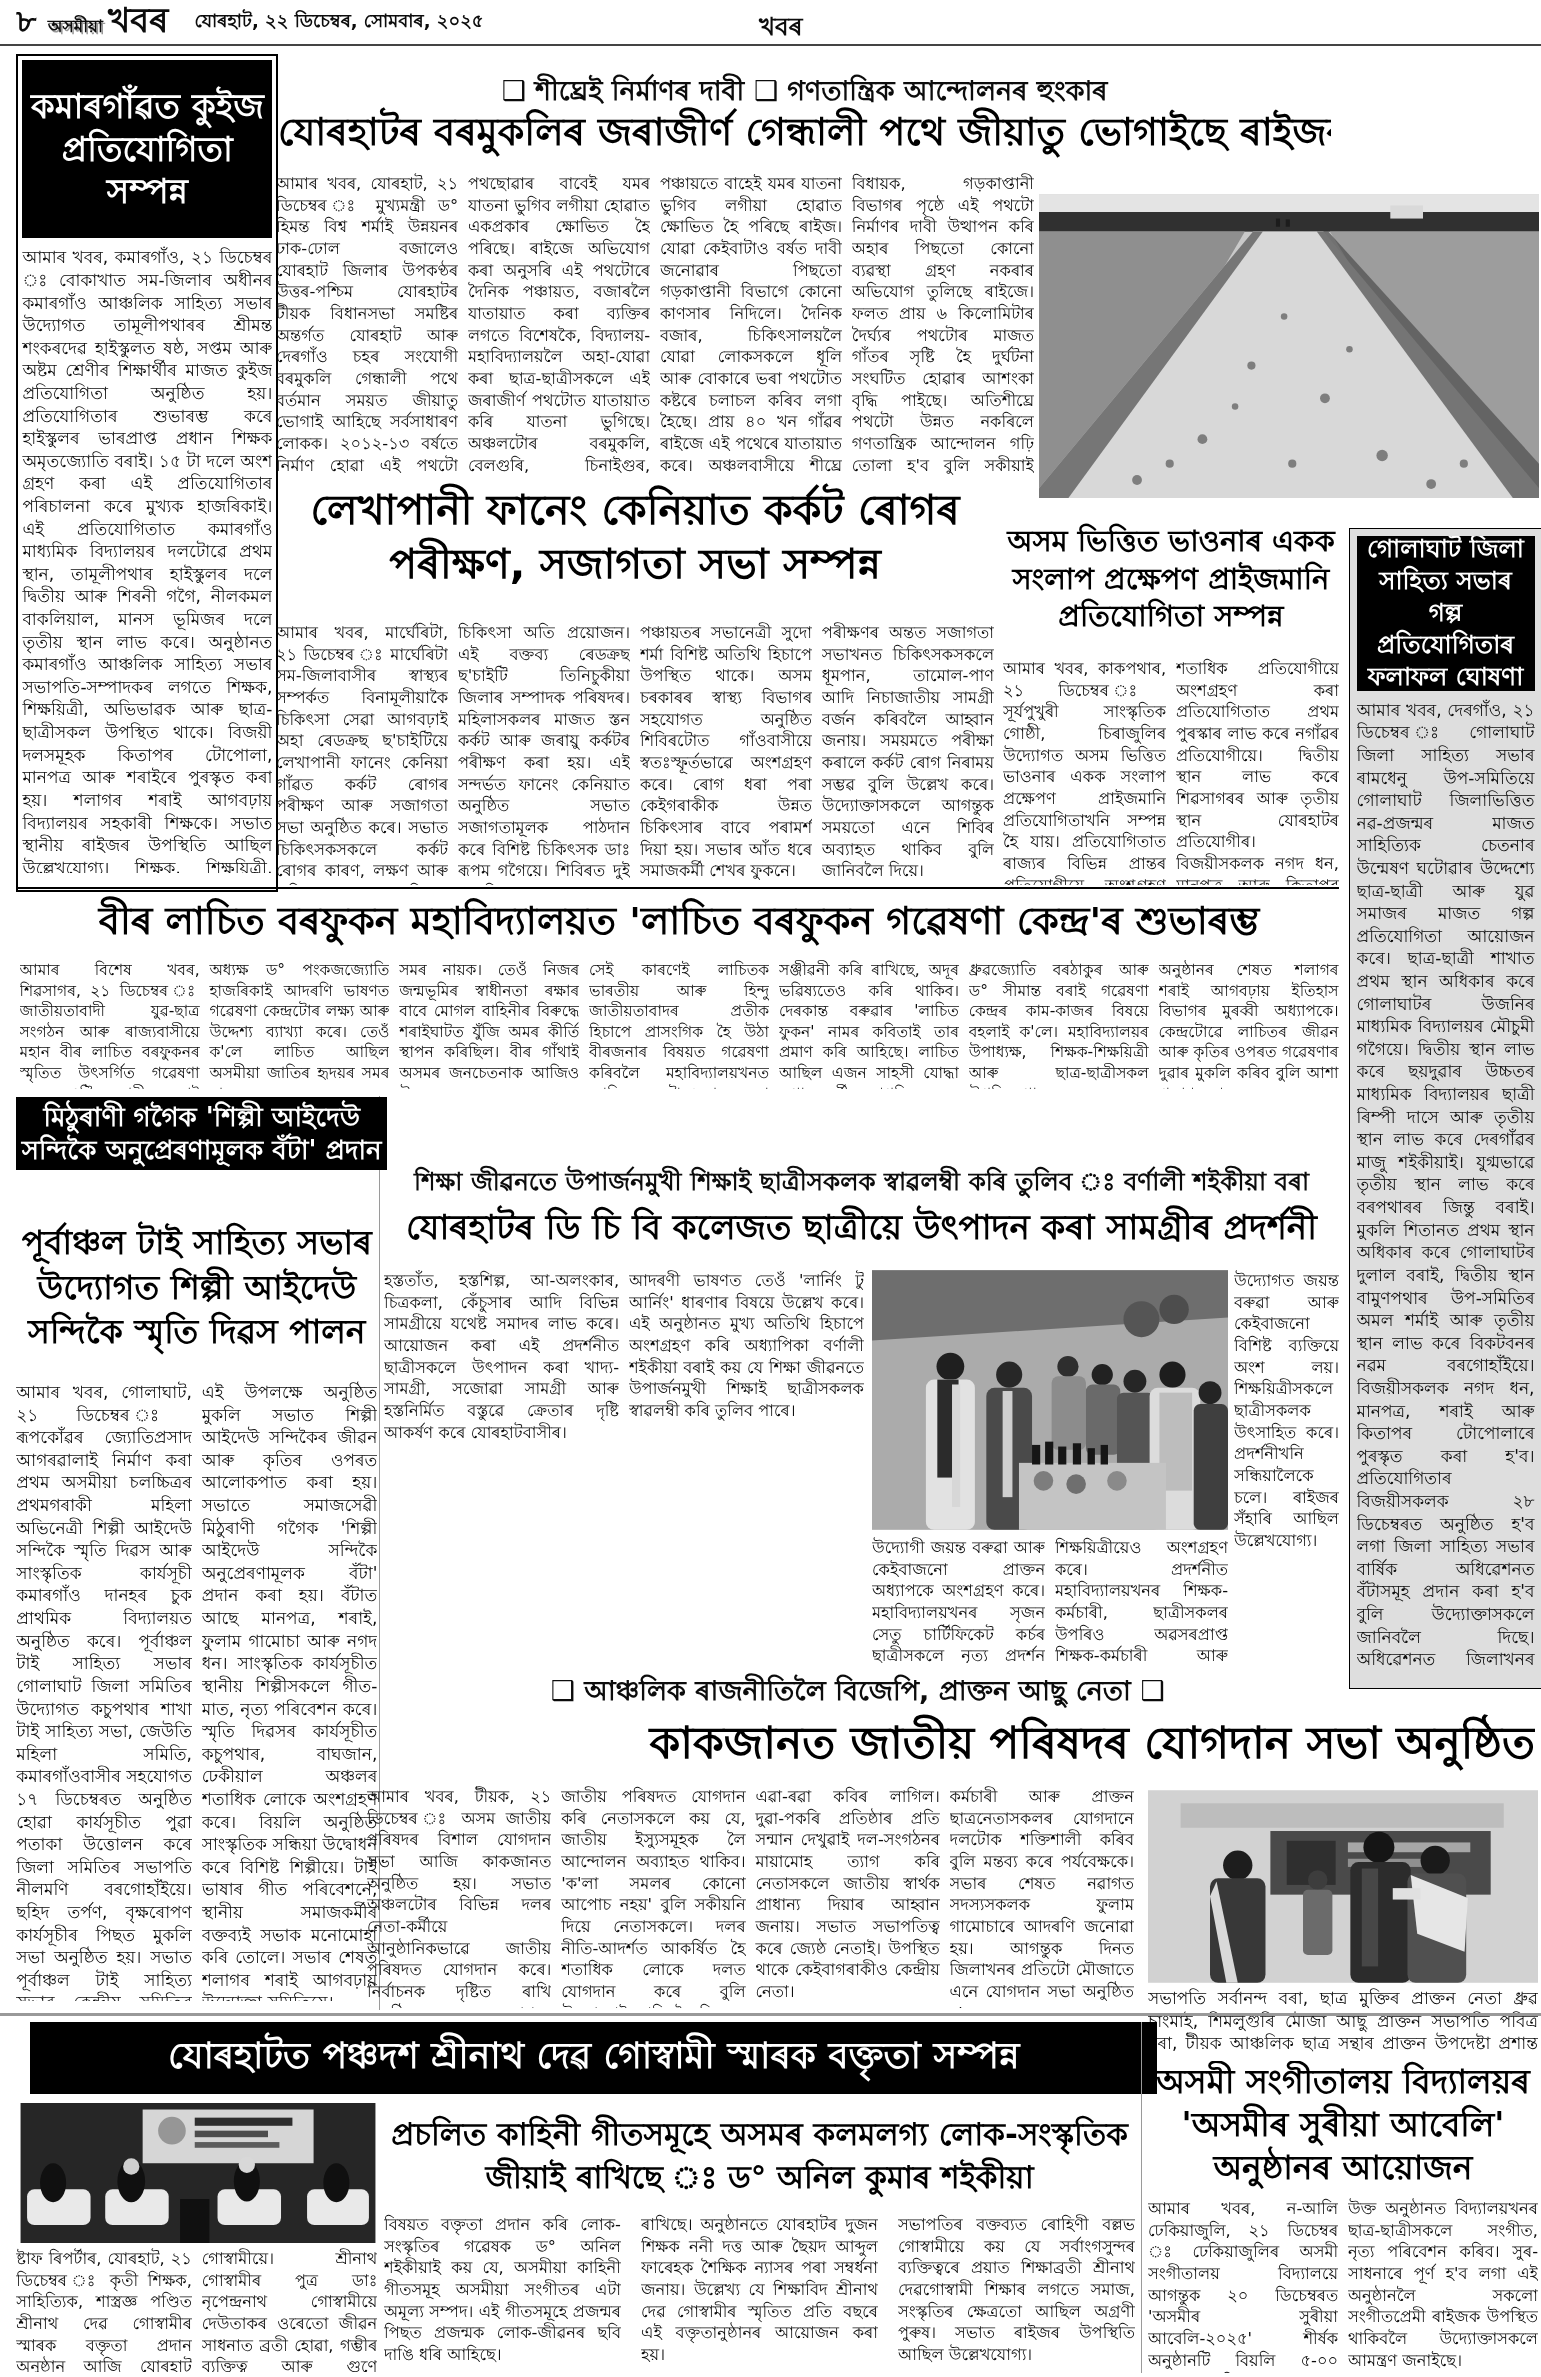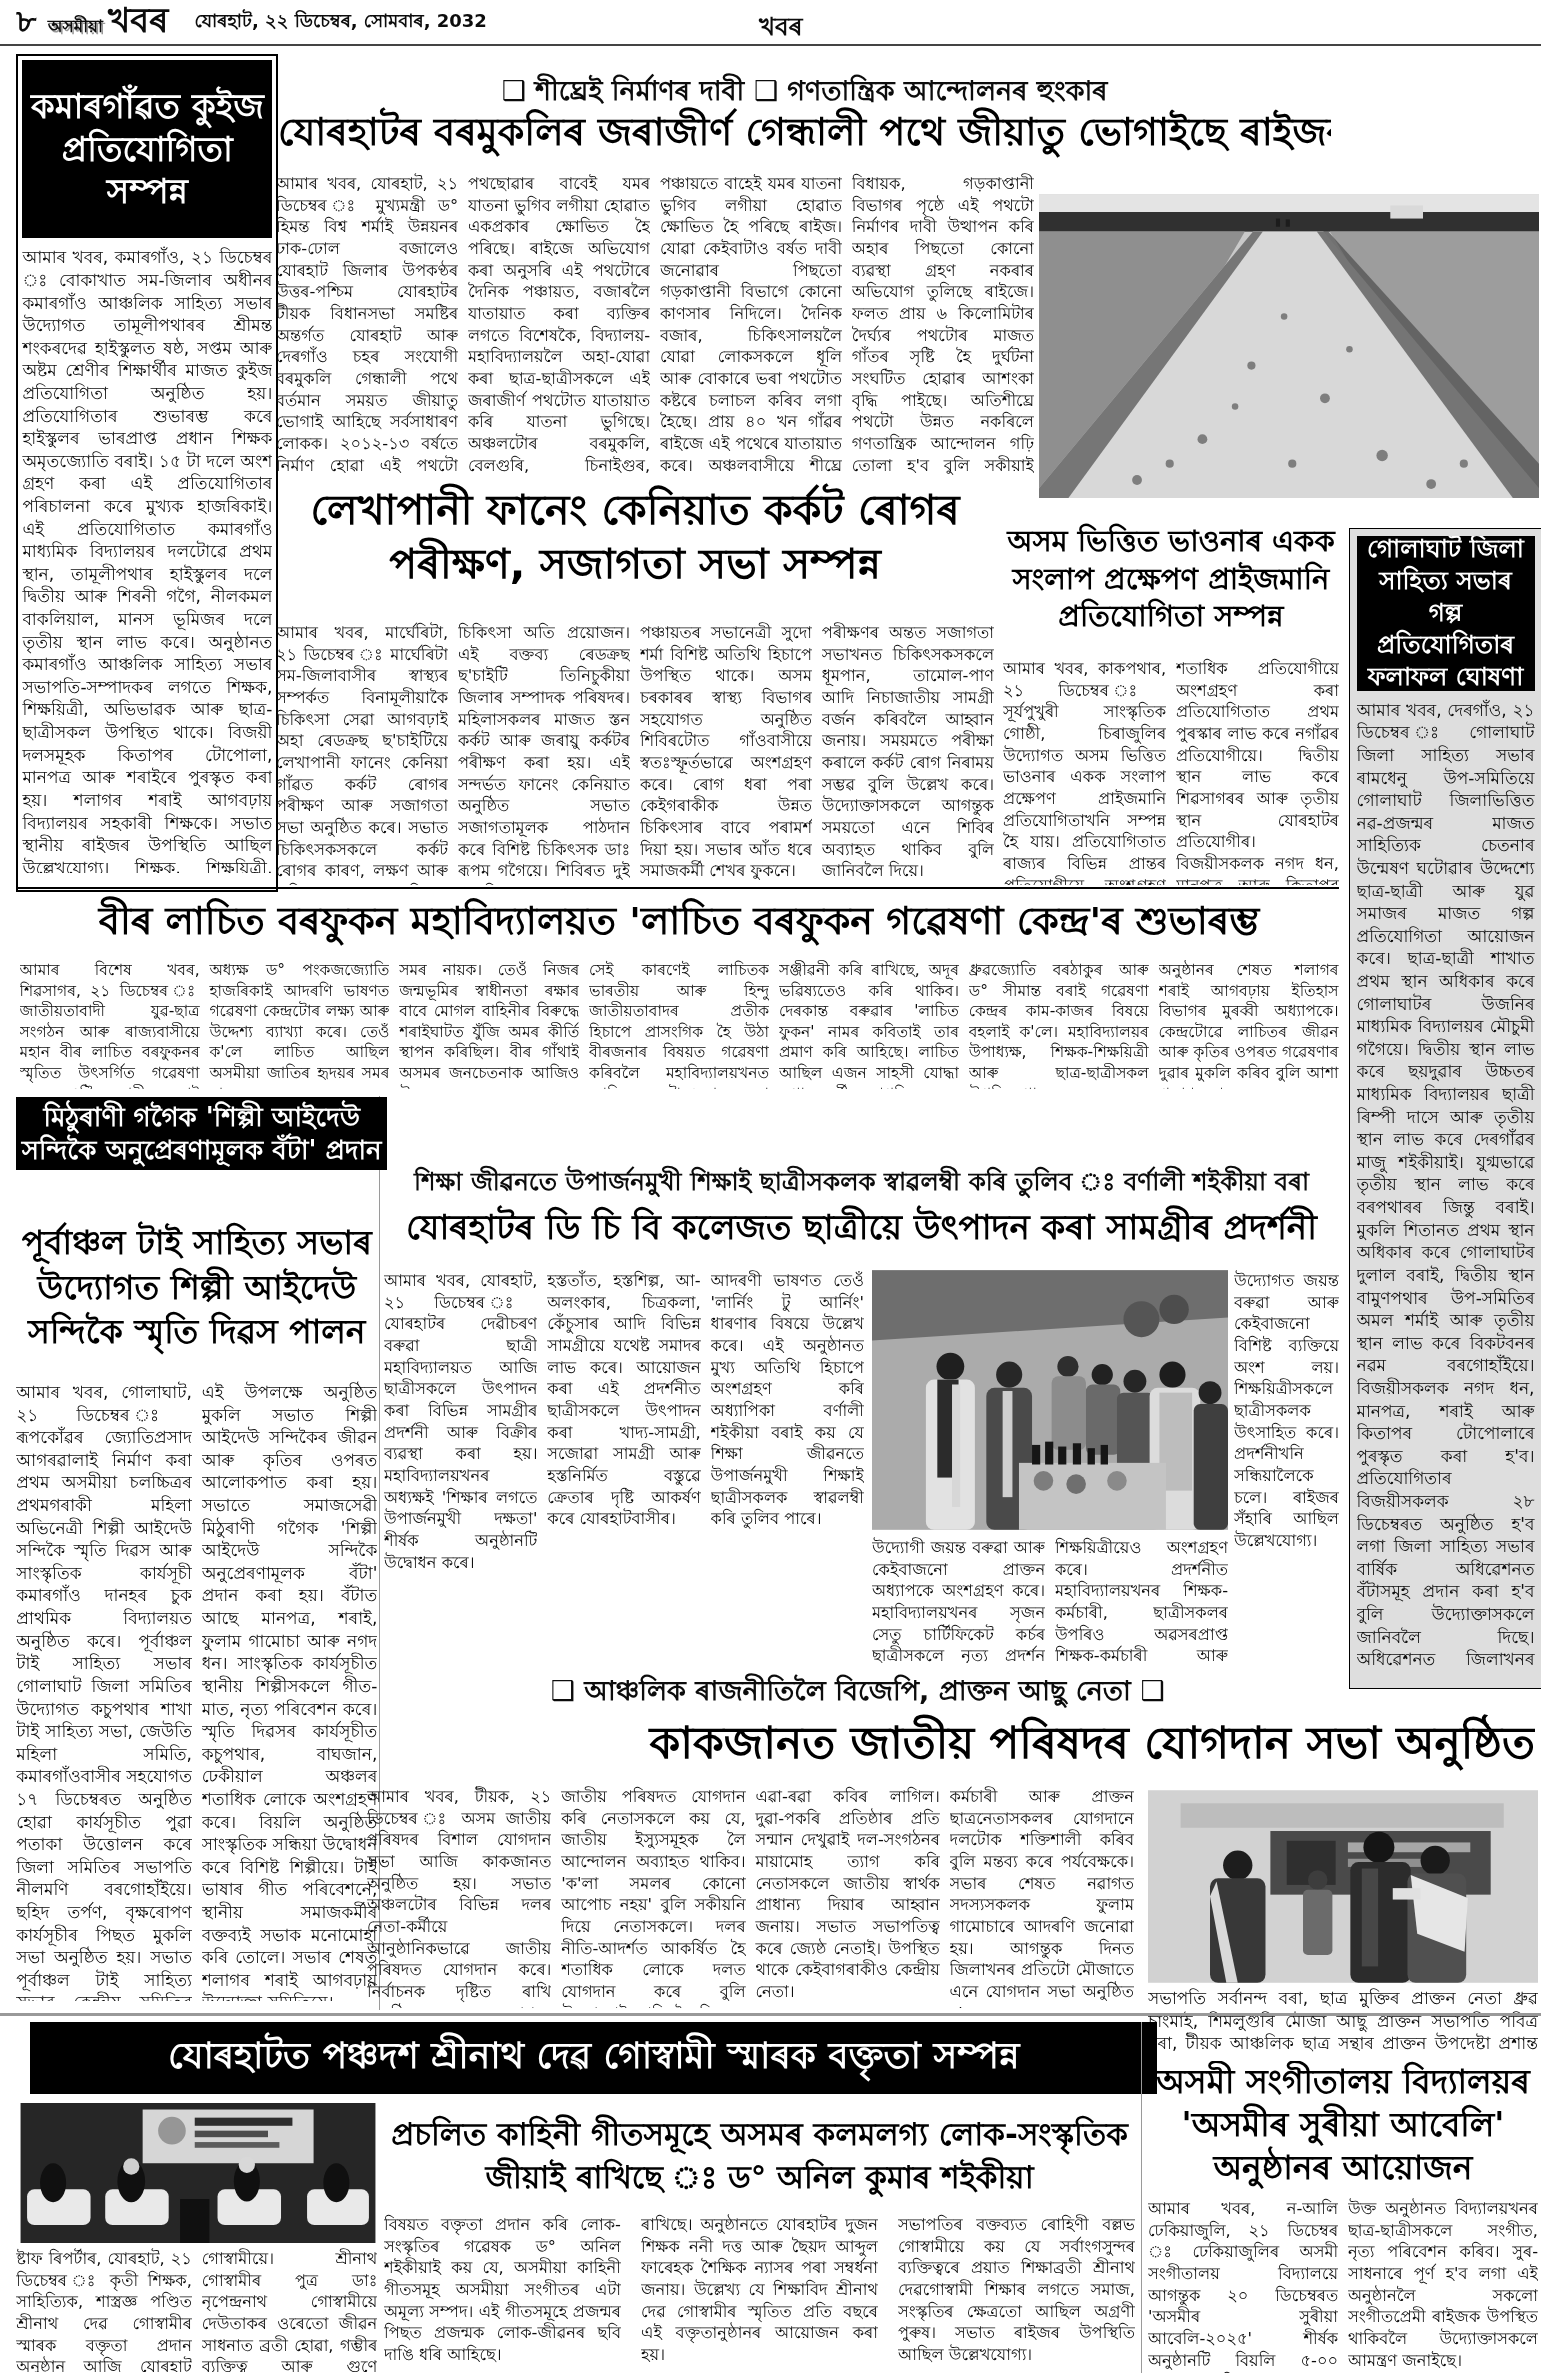--- a/index.html
+++ b/index.html
@@ -29,21 +29,21 @@
 
   <div class="abs mast" style="left:16.3px;top:3.3px;height:39px;gap:11.4px;">
     <div style="font-size:31px;font-weight:bold;">৮</div>
     <div style="position:relative;display:flex;align-items:baseline;gap:4.9px;">
       <span style="font-size:17px;font-weight:900;text-shadow:1.6px 1.6px 0 #999;text-align:center;">অসমীয়া</span>
       <span style="position:relative;font-size:34px;font-weight:900;">
         
         <span>খবৰ</span>
       </span>
     </div>
-    <div style="font-size:18px;font-weight:bold;margin-left:14.7px;">যোৰহাট, ২২ ডিচেম্বৰ, সোমবাৰ, 2032</div>
+    <div style="font-size:18px;font-weight:bold;margin-left:14.7px;">যোৰহাট, ২২ ডিচেম্বৰ, সোমবাৰ, ২০২৫</div>
   </div>
   <div class="abs" style="left:759px;top:8.2px;font-size:24.5px;font-weight:bold;">খবৰ</div>
   <div class="abs rule" style="left:0;top:44px;width:1541px;height:2.4px;"></div>
 
   <div class="abs boxed" style="left:16.3px;top:54px;width:250px;height:826px;padding:4.1px;">
     <div class="blackbox" style="height:178px;font-size:34px;line-height:1.25;padding:0 6.5px;">কমাৰগাঁৱত কুইজ প্ৰতিযোগিতা সম্পন্ন</div>
     <div class="body" style="margin-top:8.2px;height:627px;font-size:17px;">আমাৰ খবৰ, কমাৰগাঁও, ২১ ডিচেম্বৰ ঃ বোকাখাত সম-জিলাৰ অধীনৰ কমাৰগাঁও আঞ্চলিক সাহিত্য সভাৰ উদ্যোগত তামূলীপথাৰৰ শ্ৰীমন্ত শংকৰদেৱ হাইস্কুলত ষষ্ঠ, সপ্তম আৰু অষ্টম শ্ৰেণীৰ শিক্ষাৰ্থীৰ মাজত কুইজ প্ৰতিযোগিতা অনুষ্ঠিত হয়। প্ৰতিযোগিতাৰ শুভাৰম্ভ কৰে হাইস্কুলৰ ভাৰপ্ৰাপ্ত প্ৰধান শিক্ষক অমৃতজ্যোতি বৰাই। ১৫ টা দলে অংশ গ্ৰহণ কৰা এই প্ৰতিযোগিতাৰ পৰিচালনা কৰে মুখ্যক হাজৰিকাই। এই প্ৰতিযোগিতাত কমাৰগাঁও মাধ্যমিক বিদ্যালয়ৰ দলটোৱে প্ৰথম স্থান, তামূলীপথাৰ হাইস্কুলৰ দলে দ্বিতীয় আৰু শিৰনী গগৈ, নীলকমল বাকলিয়াল, মানস ভূমিজৰ দলে তৃতীয় স্থান লাভ কৰে। অনুষ্ঠানত কমাৰগাঁও আঞ্চলিক সাহিত্য সভাৰ সভাপতি-সম্পাদকৰ লগতে শিক্ষক, শিক্ষয়িত্ৰী, অভিভাৱক আৰু ছাত্ৰ-ছাত্ৰীসকল উপস্থিত থাকে। বিজয়ী দলসমূহক কিতাপৰ টোপোলা, মানপত্ৰ আৰু শৰাইৰে পুৰস্কৃত কৰা হয়। শলাগৰ শৰাই আগবঢ়ায় বিদ্যালয়ৰ সহকাৰী শিক্ষকে। সভাত স্থানীয় ৰাইজৰ উপস্থিতি আছিল উল্লেখযোগ্য। শিক্ষক, শিক্ষয়িত্ৰী, অভিভাৱকসকলে এনে প্ৰতিযোগিতাই শিক্ষাৰ্থীৰ জ্ঞানৰ পৰিসৰ বঢ়াব বুলি মন্তব্য কৰে।</div>
   </div>
 
   <div class="abs kicker nowrap" style="left:278px;top:70px;width:1053px;height:38px;font-size:27px;">
@@ -123,21 +123,20 @@
   <div class="abs cols body" style="left:16.3px;top:1381px;width:361px;height:620px;font-size:17px;">
     <div class="c">আমাৰ খবৰ, গোলাঘাট, ২১ ডিচেম্বৰ ঃ ৰূপকোঁৱৰ জ্যোতিপ্ৰসাদ আগৰৱালাই নিৰ্মাণ কৰা প্ৰথম অসমীয়া চলচ্চিত্ৰৰ প্ৰথমগৰাকী মহিলা অভিনেত্ৰী শিল্পী আইদেউ সন্দিকৈ স্মৃতি দিৱস আৰু সাংস্কৃতিক কাৰ্যসূচী কমাৰগাঁও দানহৰ চুক প্ৰাথমিক বিদ্যালয়ত অনুষ্ঠিত কৰে। পূৰ্বাঞ্চল টাই সাহিত্য সভাৰ গোলাঘাট জিলা সমিতিৰ উদ্যোগত কচুপথাৰ শাখা টাই সাহিত্য সভা, জেউতি মহিলা সমিতি, কমাৰগাঁওবাসীৰ সহযোগত ১৭ ডিচেম্বৰত অনুষ্ঠিত হোৱা কাৰ্যসূচীত পুৱা পতাকা উত্তোলন কৰে জিলা সমিতিৰ সভাপতি নীলমণি বৰগোহাঁইয়ে। ছহিদ তৰ্পণ, বৃক্ষৰোপণ কাৰ্যসূচীৰ পিছত মুকলি সভা অনুষ্ঠিত হয়। সভাত পূৰ্বাঞ্চল টাই সাহিত্য সভাৰ কেন্দ্ৰীয় সমিতিৰ বিষয়ববীয়া, স্থানীয় বিশিষ্ট ব্যক্তি, শিক্ষক-শিক্ষয়িত্ৰীসকল উপস্থিত থাকে।</div>
     <div class="c">এই উপলক্ষে অনুষ্ঠিত মুকলি সভাত শিল্পী আইদেউ সন্দিকৈৰ জীৱন আৰু কৃতিৰ ওপৰত আলোকপাত কৰা হয়। সভাতে সমাজসেৱী মিঠুৰাণী গগৈক 'শিল্পী আইদেউ সন্দিকৈ অনুপ্ৰেৰণামূলক বঁটা' প্ৰদান কৰা হয়। বঁটাত আছে মানপত্ৰ, শৰাই, ফুলাম গামোচা আৰু নগদ ধন। সাংস্কৃতিক কাৰ্যসূচীত স্থানীয় শিল্পীসকলে গীত-মাত, নৃত্য পৰিবেশন কৰে। স্মৃতি দিৱসৰ কাৰ্যসূচীত কচুপথাৰ, বাঘজান, ঢেকীয়াল অঞ্চলৰ শতাধিক লোকে অংশগ্ৰহণ কৰে। বিয়লি অনুষ্ঠিত সাংস্কৃতিক সন্ধিয়া উদ্বোধন কৰে বিশিষ্ট শিল্পীয়ে। টাই ভাষাৰ গীত পৰিবেশনে, স্থানীয় সমাজকৰ্মীৰ বক্তব্যই সভাক মনোমোহা কৰি তোলে। সভাৰ শেষত শলাগৰ শৰাই আগবঢ়ায় উদ্যোক্তা সমিতিয়ে।</div>
   </div>
 
   <div class="abs kicker nowrap" style="left:384px;top:1163px;width:955px;height:36px;font-size:24.5px;">
     <span>শিক্ষা জীৱনতে উপাৰ্জনমুখী শিক্ষাই ছাত্ৰীসকলক স্বাৱলম্বী কৰি তুলিব ঃ বৰ্ণালী শইকীয়া বৰা</span>
   </div>
   <div class="abs hl nowrap" style="left:384px;top:1202px;width:955px;height:59px;font-size:34px;line-height:1.5;">যোৰহাটৰ ডি চি বি কলেজত ছাত্ৰীয়ে উৎপাদন কৰা সামগ্ৰীৰ প্ৰদৰ্শনী</div>
   <div class="abs cols body" style="left:384px;top:1270px;width:480px;height:394px;">
-    <div class="c">আমাৰ খবৰ, যোৰহাট, ২১ ডিচেম্বৰ ঃ যোৰহাটৰ দেৱীচৰণ বৰুৱা ছাত্ৰী মহাবিদ্যালয়ত আজি ছাত্ৰীসকলে উৎপাদন কৰা বিভিন্ন সামগ্ৰীৰ প্ৰদৰ্শনী আৰু বিক্ৰীৰ ব্যৱস্থা কৰা হয়। মহাবিদ্যালয়খনৰ অধ্যক্ষই 'শিক্ষাৰ লগতে উপাৰ্জনমুখী দক্ষতা' শীৰ্ষক অনুষ্ঠানটি উদ্বোধন কৰে।</div>
     <div class="c">হস্ততাঁত, হস্তশিল্প, আ-অলংকাৰ, চিত্ৰকলা, কেঁচুসাৰ আদি বিভিন্ন সামগ্ৰীয়ে যথেষ্ট সমাদৰ লাভ কৰে। আয়োজন কৰা এই প্ৰদৰ্শনীত ছাত্ৰীসকলে উৎপাদন কৰা খাদ্য-সামগ্ৰী, সজোৱা সামগ্ৰী আৰু হস্তনিৰ্মিত বস্তুৱে ক্ৰেতাৰ দৃষ্টি আকৰ্ষণ কৰে যোৰহাটবাসীৰ।</div>
     <div class="c">আদৰণী ভাষণত তেওঁ 'লাৰ্নিং টু আৰ্নিং' ধাৰণাৰ বিষয়ে উল্লেখ কৰে। এই অনুষ্ঠানত মুখ্য অতিথি হিচাপে অংশগ্ৰহণ কৰি অধ্যাপিকা বৰ্ণালী শইকীয়া বৰাই কয় যে শিক্ষা জীৱনতে উপাৰ্জনমুখী শিক্ষাই ছাত্ৰীসকলক স্বাৱলম্বী কৰি তুলিব পাৰে।</div>
   </div>
   <svg class="abs photo" style="left:872px;top:1270px;" width="356" height="260" viewBox="0 0 436 318">
     <rect width="436" height="318" fill="#ababab"></rect>
     <polygon points="0,0 436,0 436,58 0,86" fill="#6e6e6e"></polygon>
     <circle cx="330" cy="60" r="22" fill="#555"></circle>
       <circle cx="370" cy="48" r="18" fill="#4d4d4d"></circle>
     <g>
       <circle cx="96" cy="118" r="17" fill="#1f1f1f"></circle>

